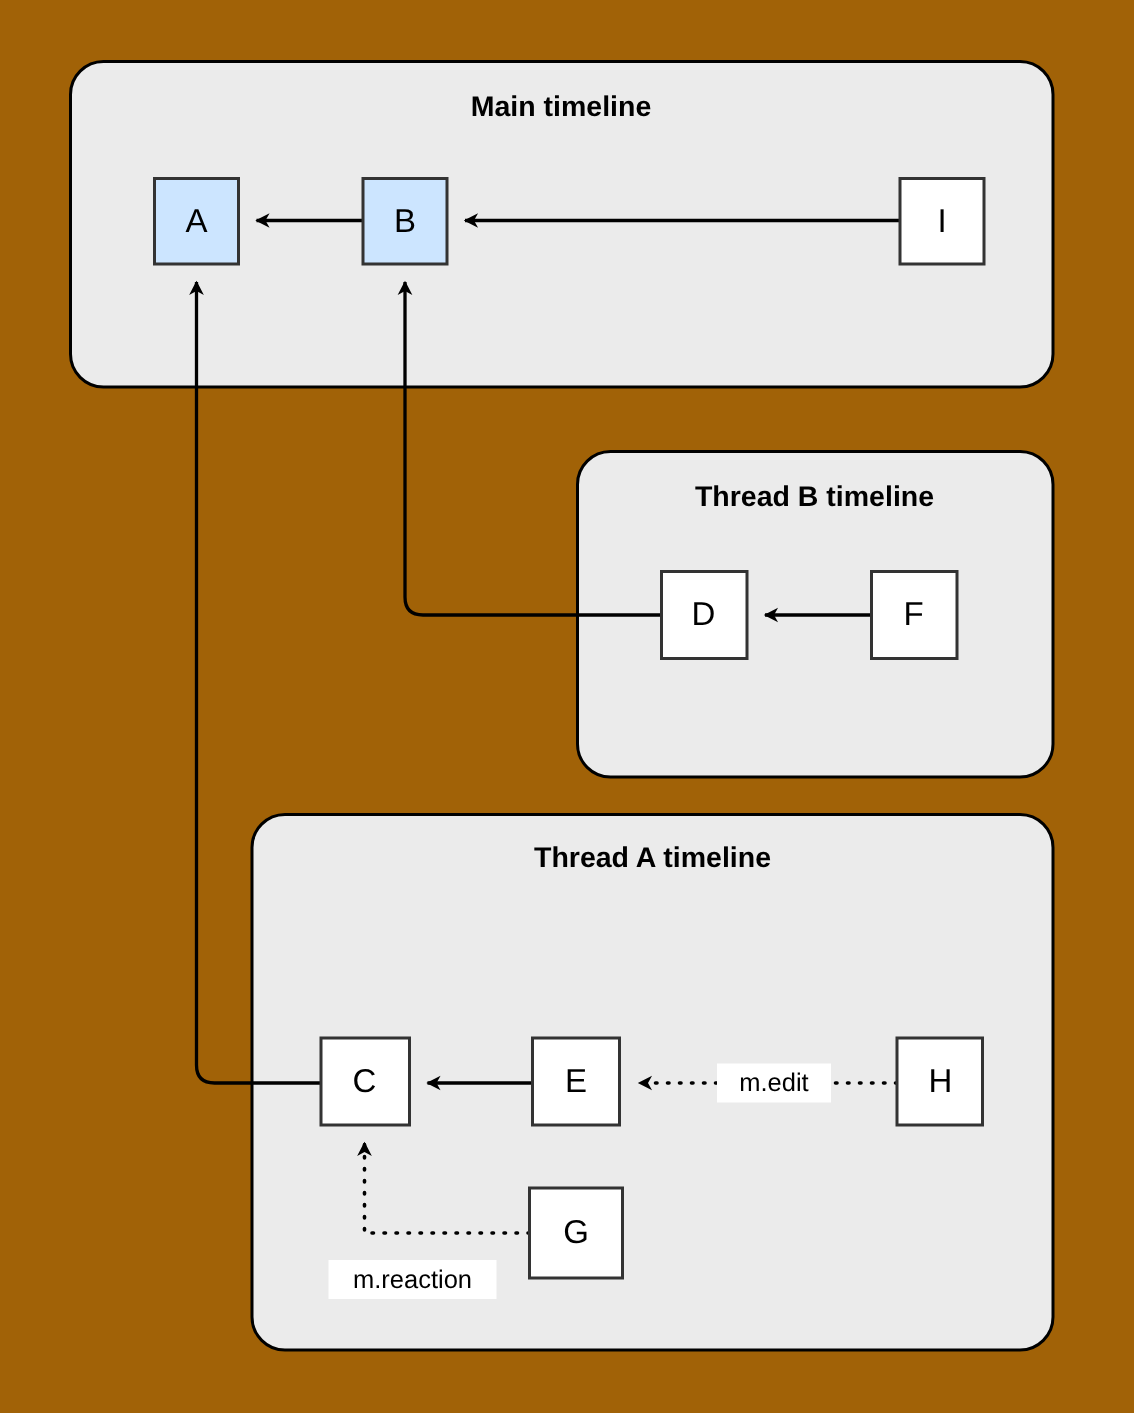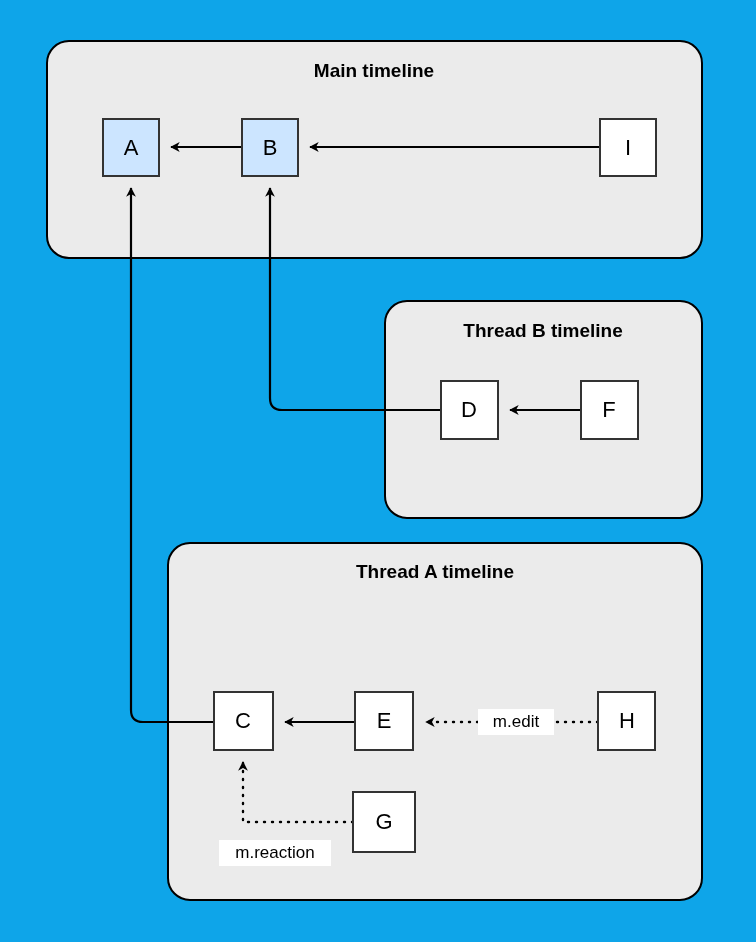--- a/index.html
+++ b/index.html
@@ -10,21 +10,21 @@
   body {
     width: 756px;
     height: 942px;
     font-family: "Liberation Sans", sans-serif;
     overflow: hidden;
   }
   #diagram-root {
     position: relative;
     width: 756px;
     height: 942px;
-    background: #0ea5e9;
+    background: #a16207;
   }
   svg#diagram {
     display: block;
     width: 756px;
     height: 942px;
   }
   .group-box {
     fill: #ebebeb;
     stroke: #000000;
     stroke-width: 2;

